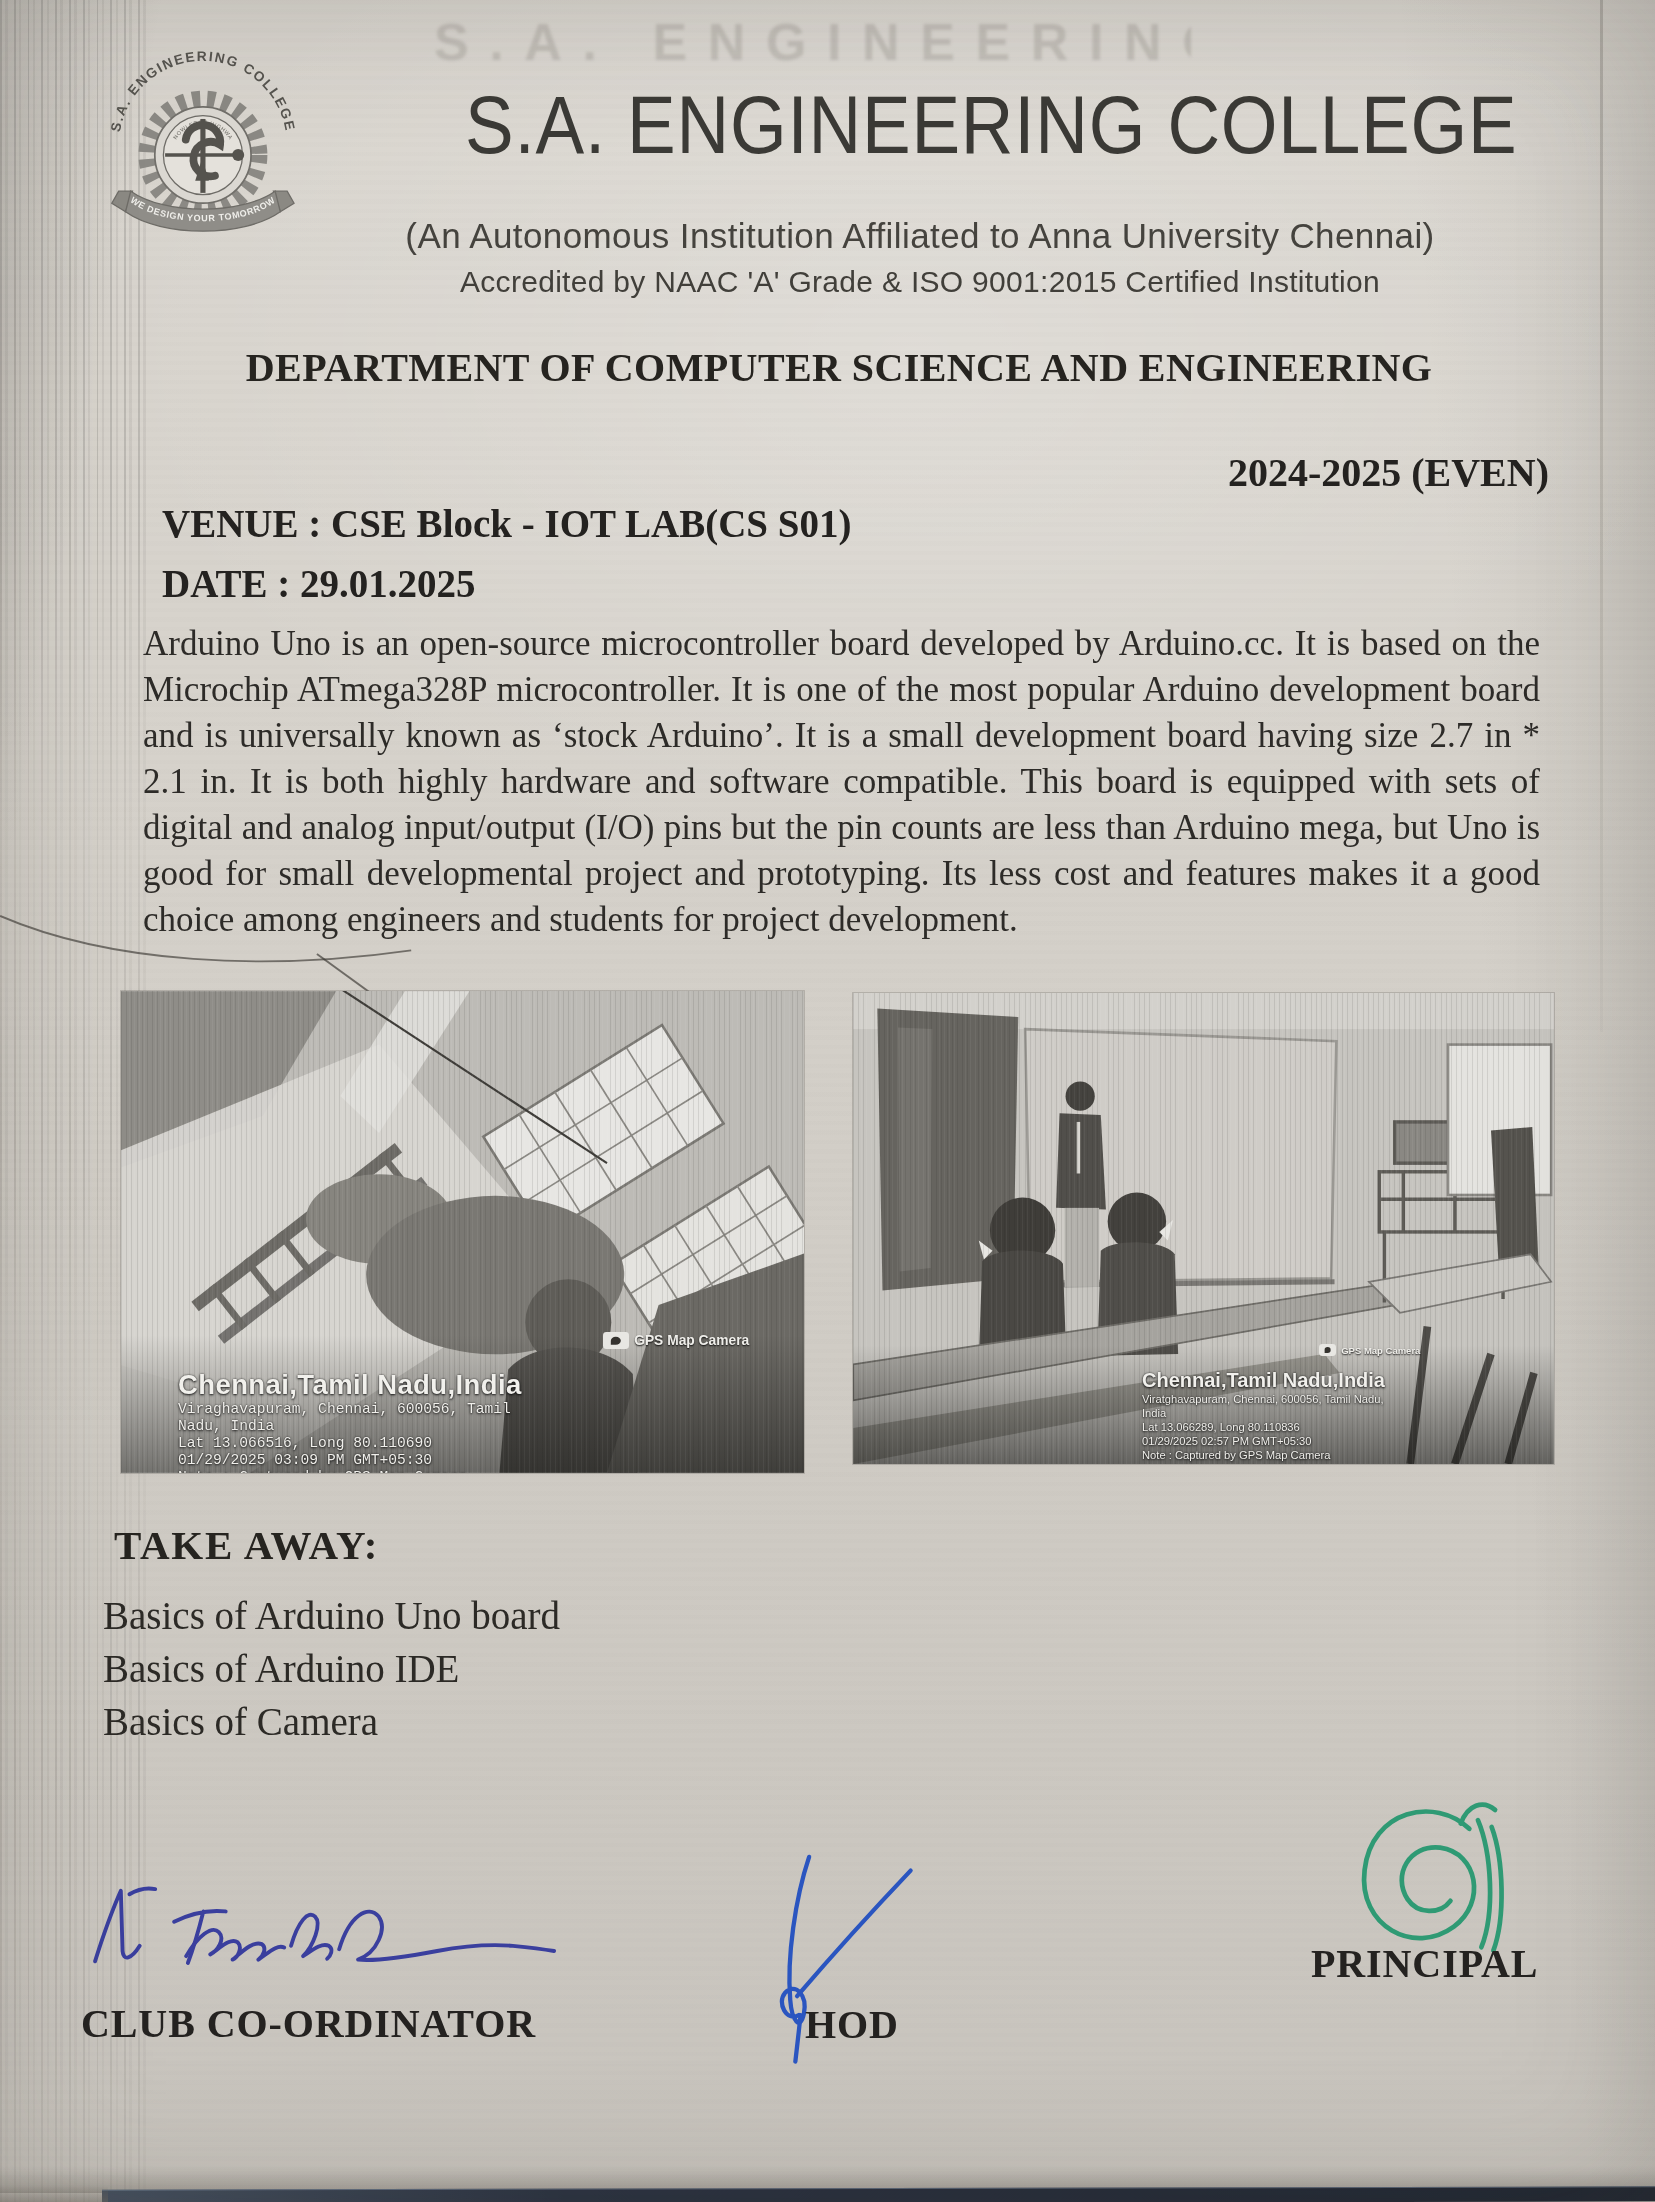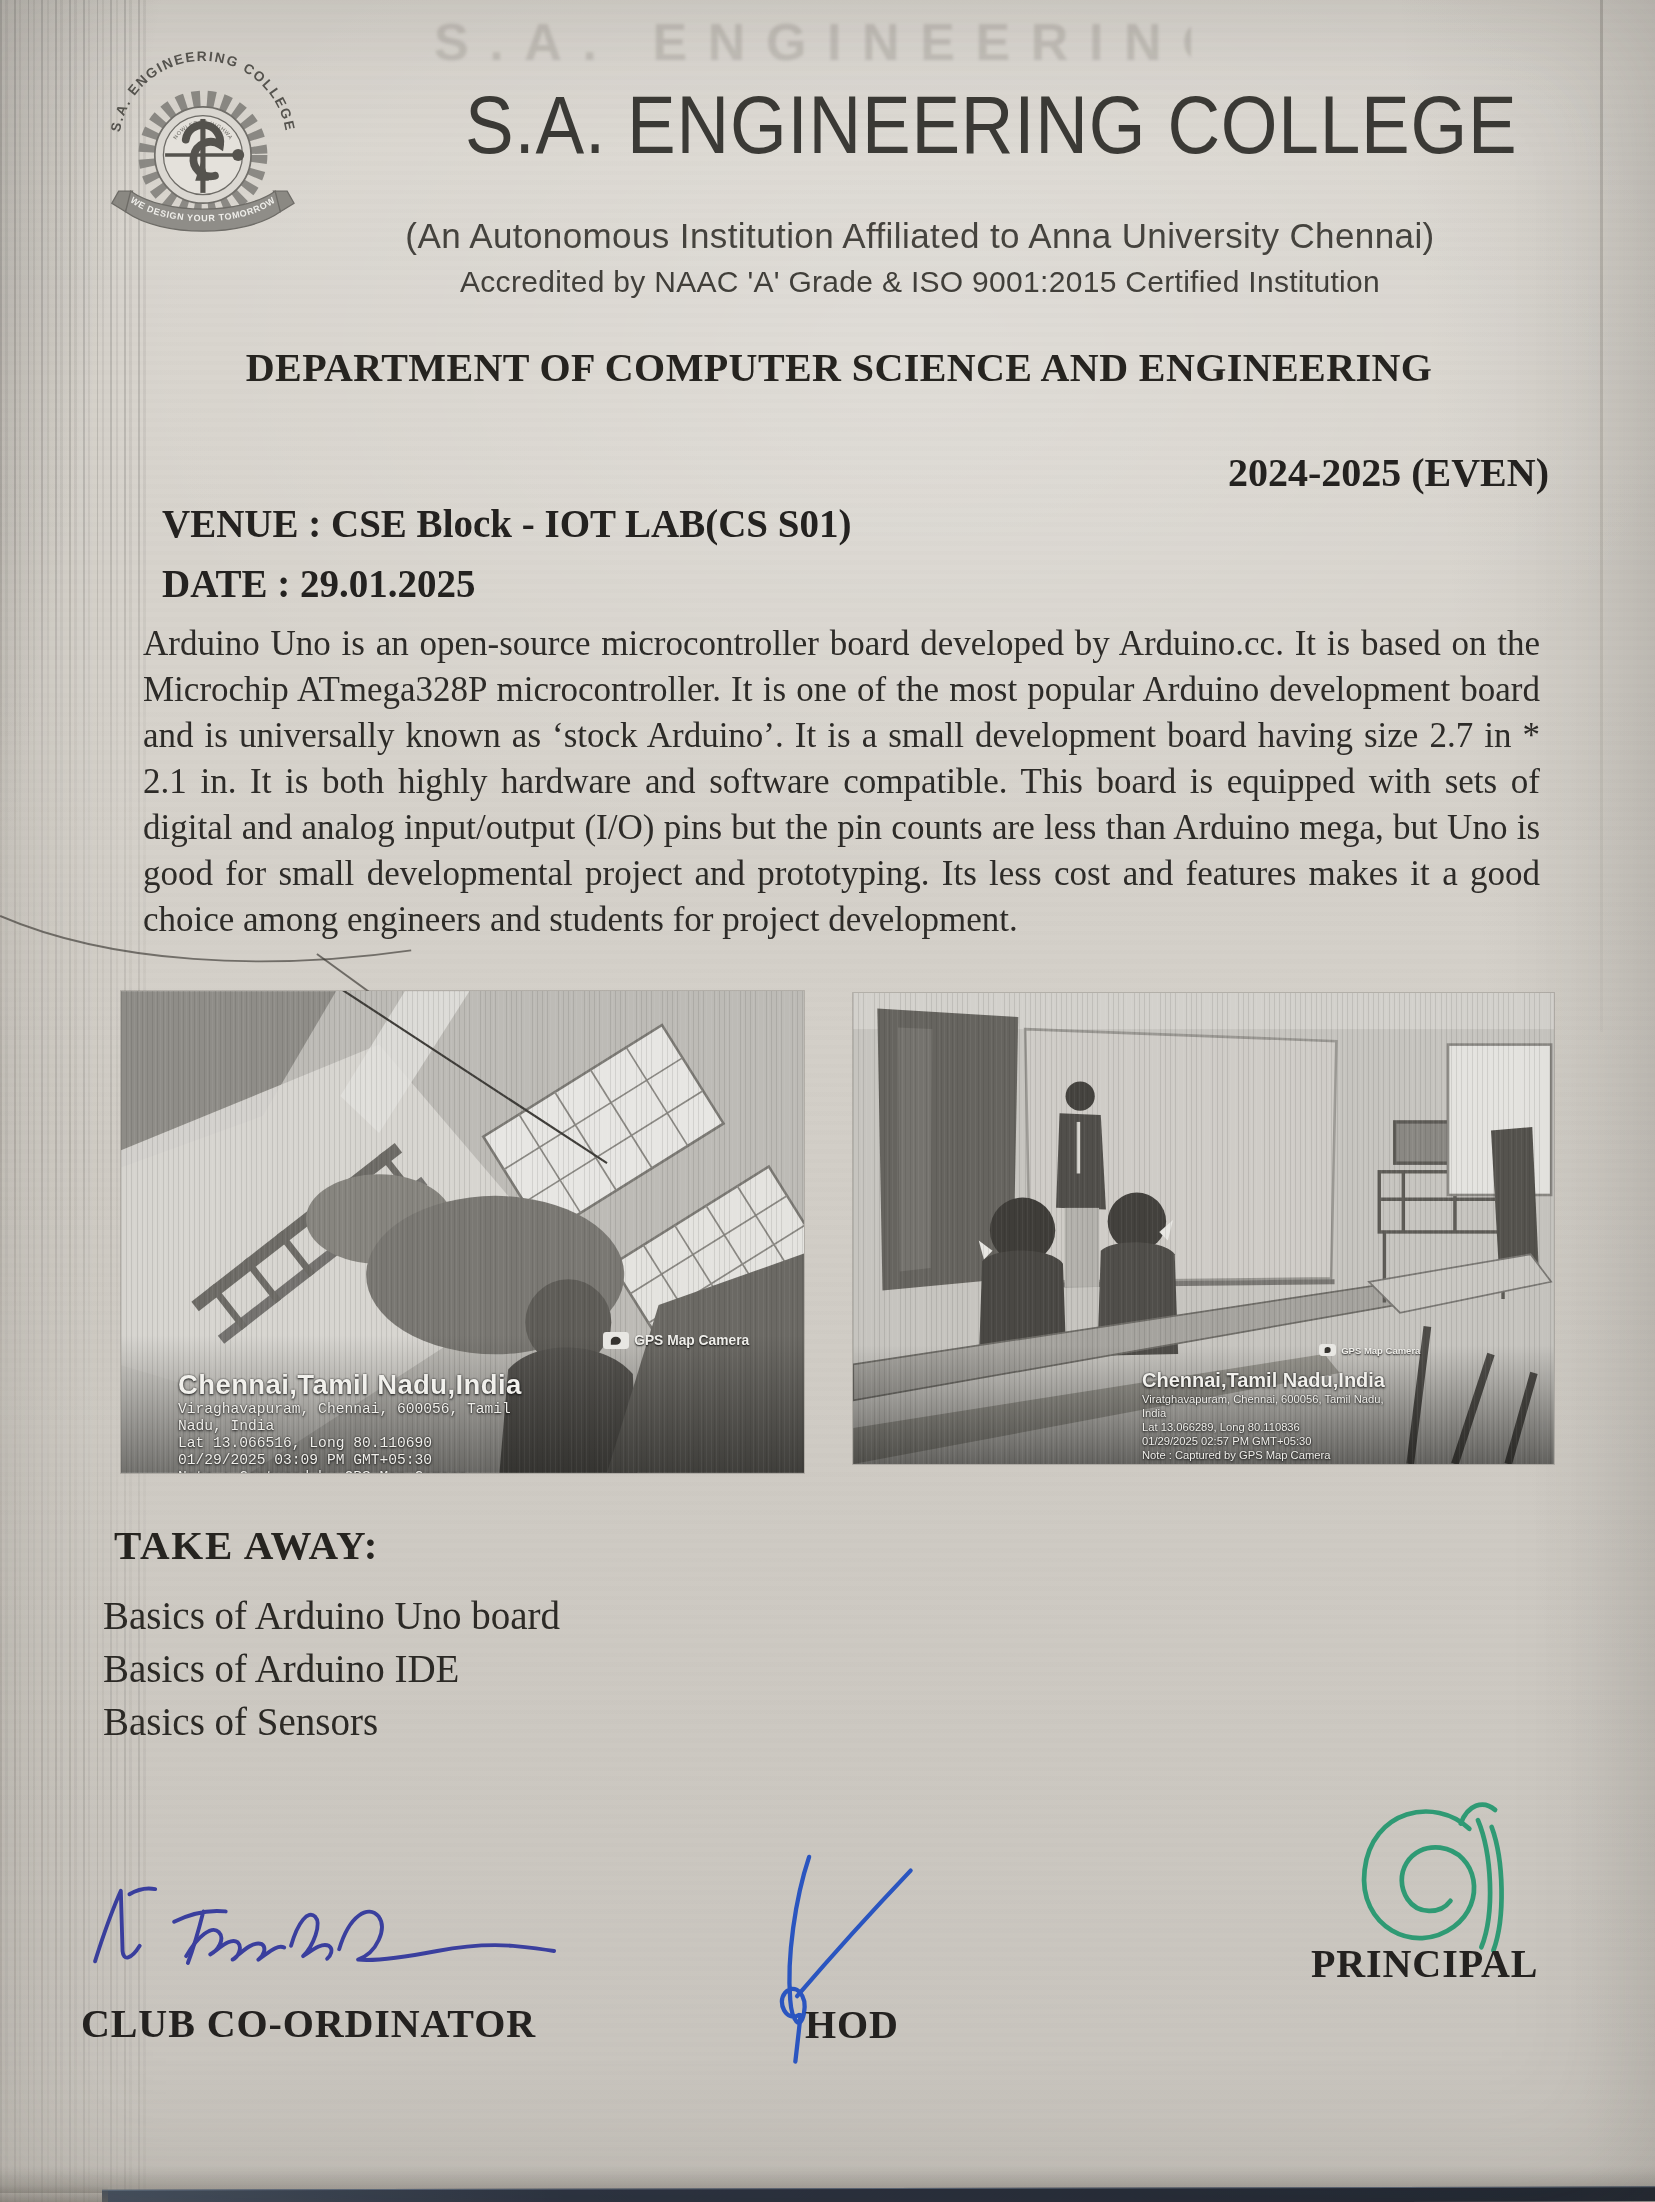--- a/index.html
+++ b/index.html
@@ -292,21 +292,21 @@
       <div class="gps-line">Lat 13.066289, Long 80.110836</div>
       <div class="gps-line">01/29/2025 02:57 PM GMT+05:30</div>
       <div class="gps-line">Note : Captured by GPS Map Camera</div>
     </div>
   </div>
 
   <div class="takeaway-heading">TAKE AWAY:</div>
   <div class="takeaway-list">
     <div>Basics of Arduino Uno board</div>
     <div>Basics of Arduino IDE</div>
-    <div>Basics of Sensors</div>
+    <div>Basics of Camera</div>
   </div>
 
   <svg class="sig sig-coordinator" viewBox="0 0 570 150">
     <g stroke="#3a3f9e" stroke-width="4.5" fill="none" stroke-linecap="round" stroke-linejoin="round">
       <path d="M14,112 C26,74 36,48 44,30 L46,100 C47,112 56,110 66,94"></path>
       <path d="M54,34 C64,28 74,26 84,28"></path>
       <path d="M106,66 C126,56 148,52 166,54 M140,54 C134,78 128,98 122,114"></path>
       <path d="M120,106 C134,82 150,70 158,78 C166,86 156,100 148,104 C160,96 172,84 180,90 C186,96 180,108 174,110 C186,100 198,88 208,92 C214,96 210,106 204,110 C216,102 226,92 234,96"></path>
       <path d="M242,94 C250,66 262,52 270,60 C278,68 268,94 256,106 C268,98 278,90 286,94 C292,98 288,106 284,109"></path>
       <path d="M298,98 C310,58 332,46 344,60 C354,74 342,102 320,110 C338,112 380,106 412,100 C444,94 474,92 500,94 C520,96 536,98 548,100"></path>

